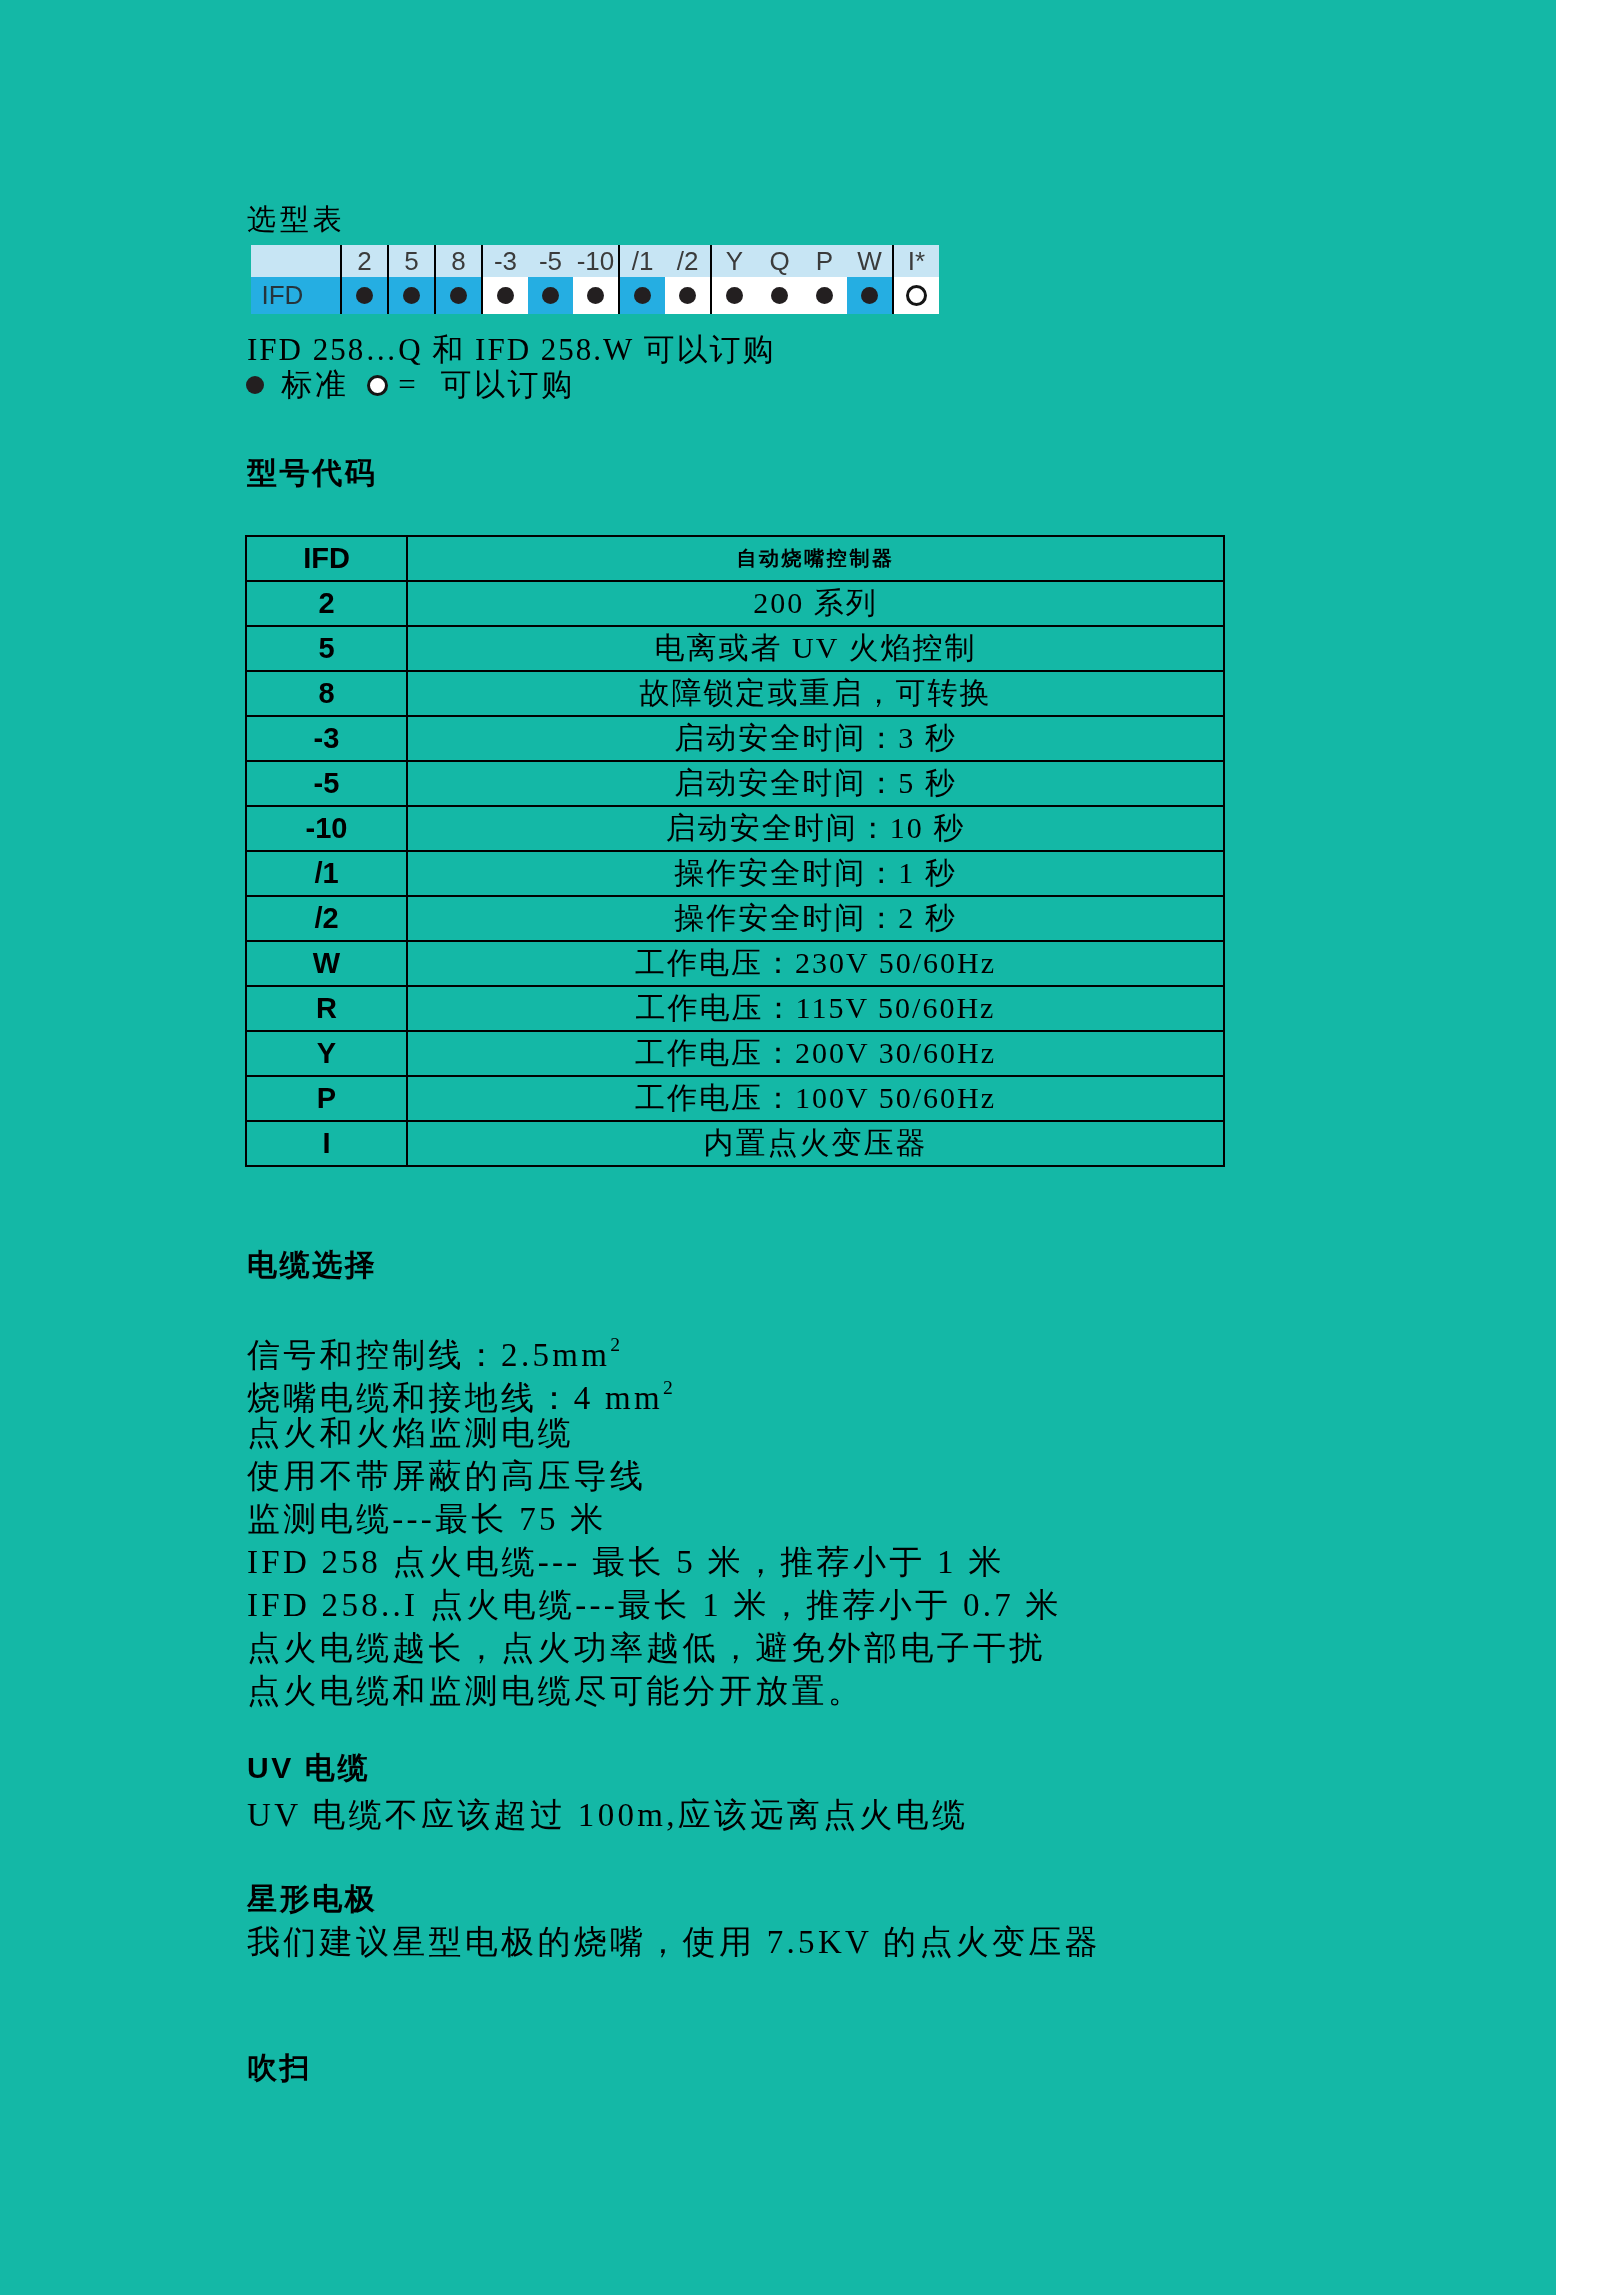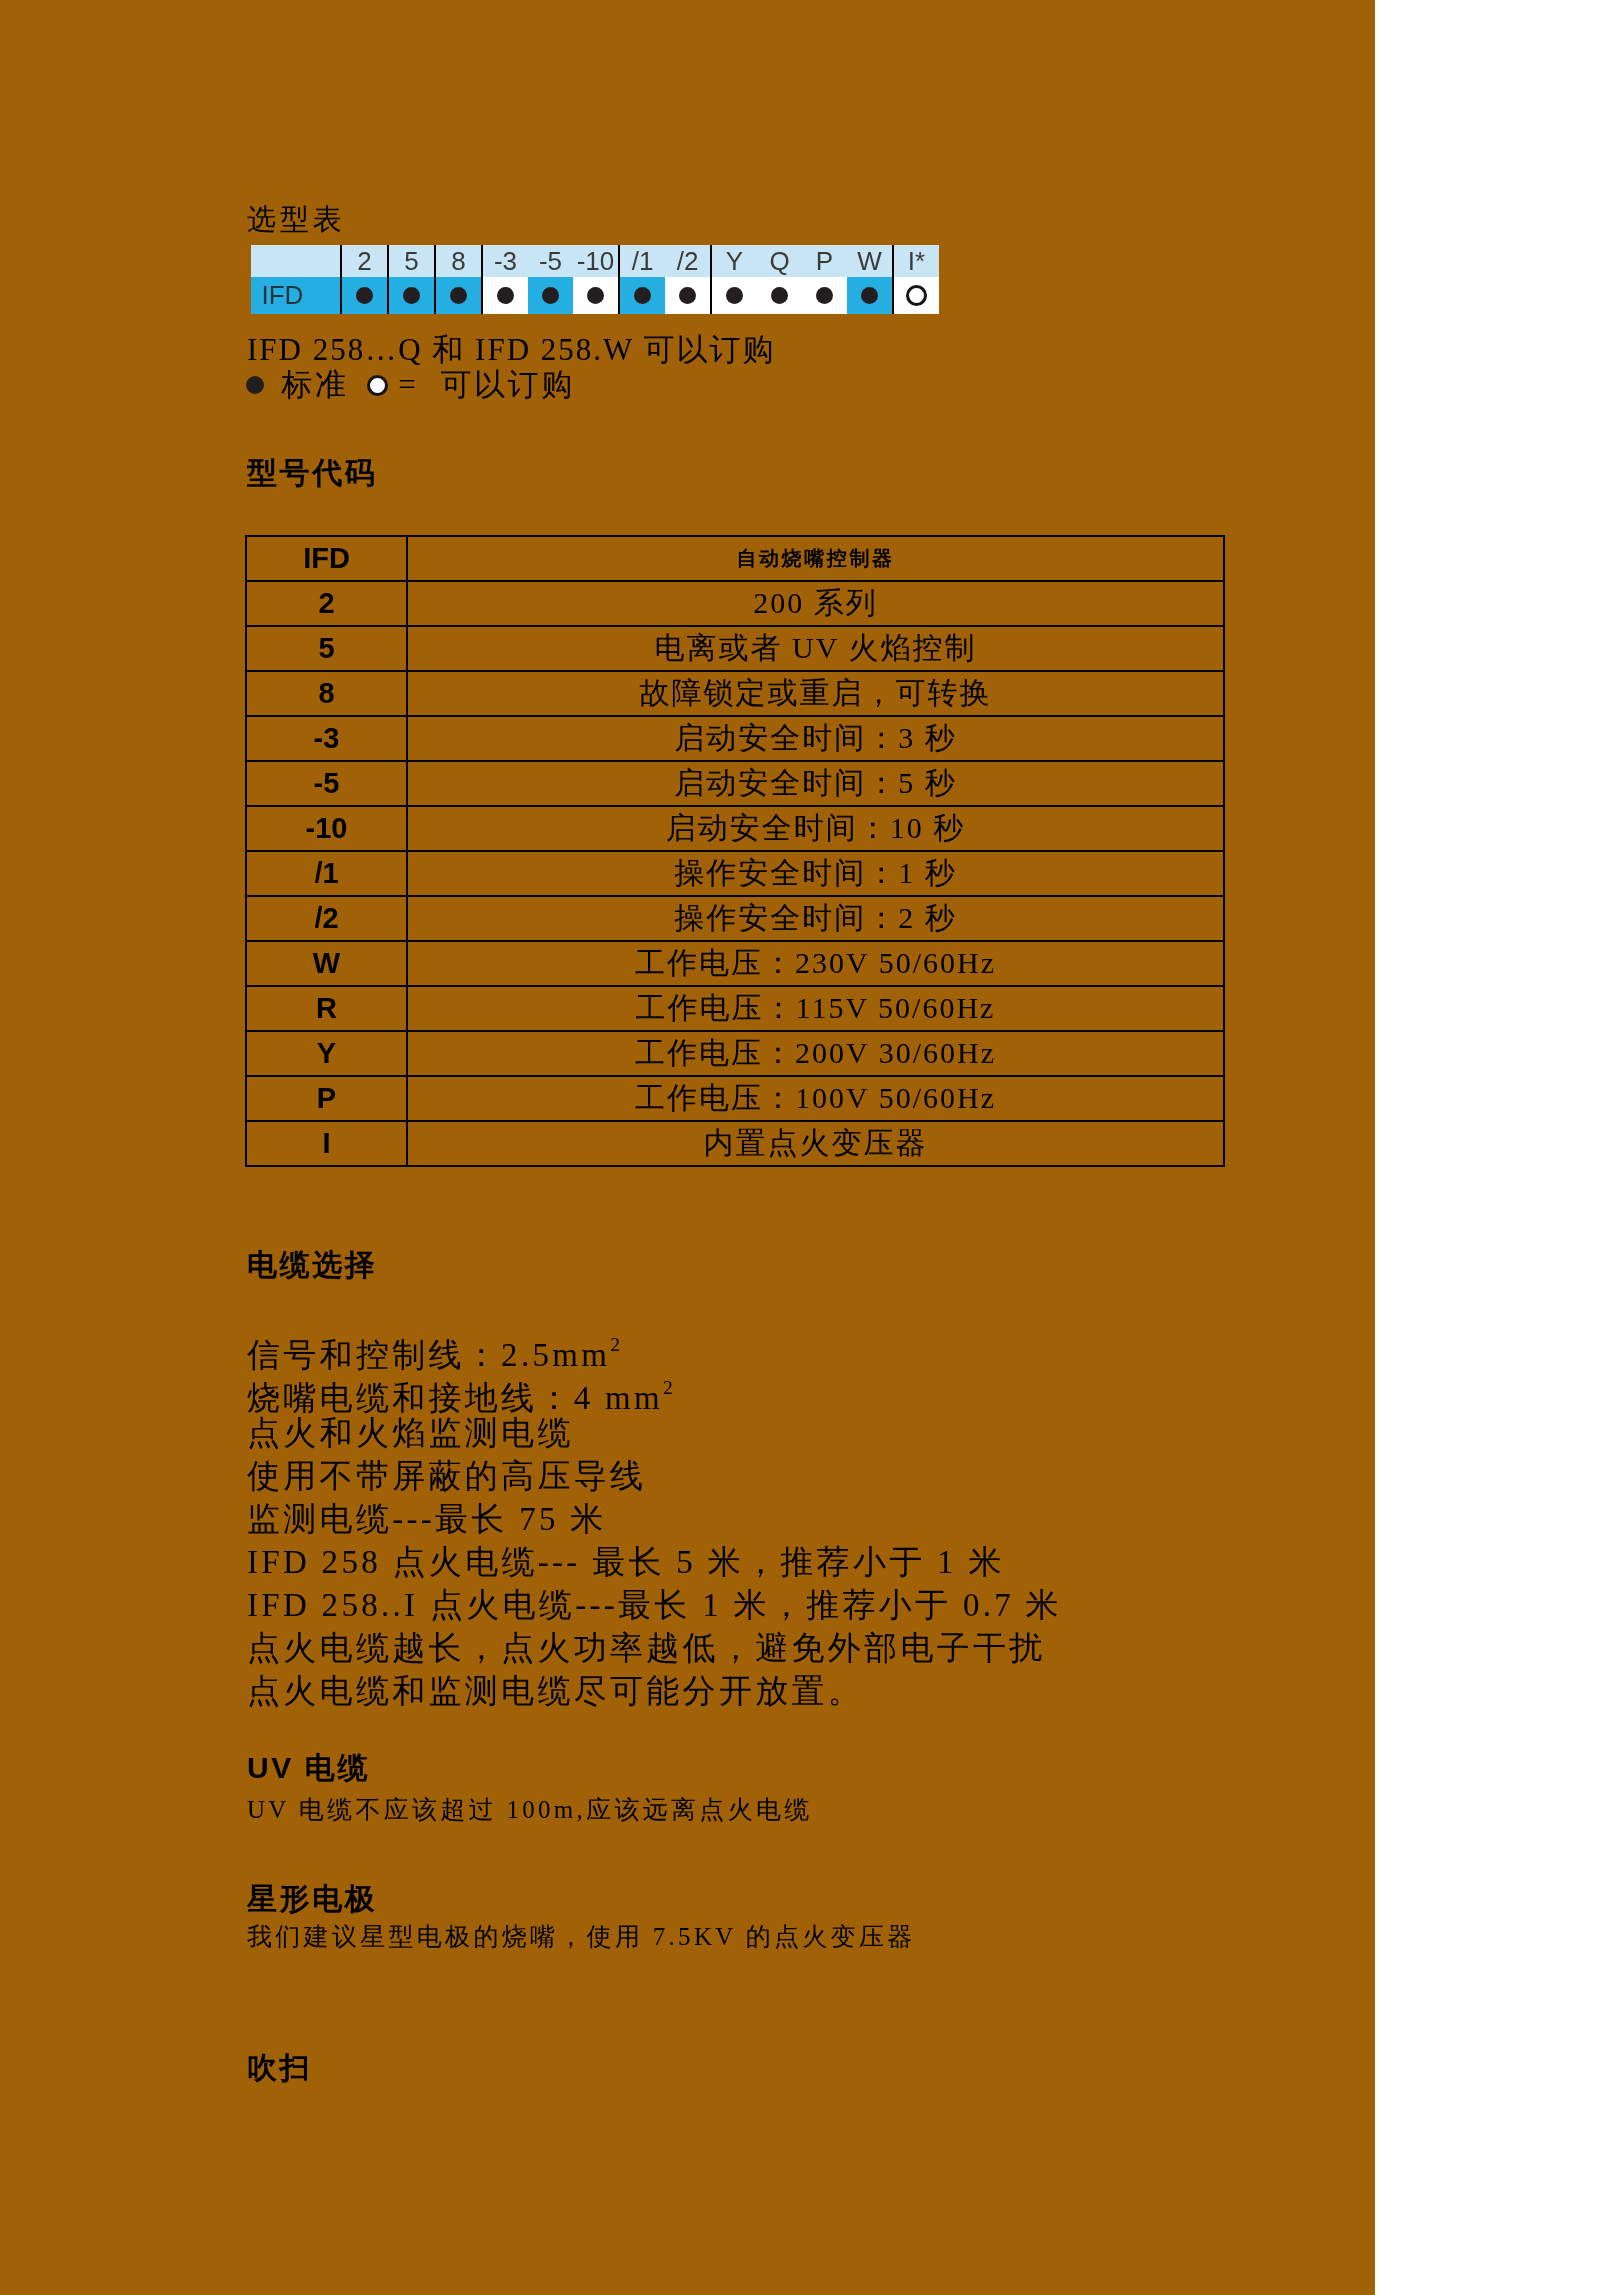--- a/index.html
+++ b/index.html
@@ -1,19 +1,19 @@
 <!DOCTYPE html>
 <html style="font-size:10.5px"><head>
 <meta charset="utf-8">
 <style>
   html,body { margin:0; padding:0; background:#ffffff; }
   .page {
     position:relative;
-    width:1375px; height:2295px;
-    background:#a16207;
+    width:1556px; height:2295px;
+    background:#14b8a6;
     font-family:"Liberation Serif","DejaVu Serif",serif;
     color:#000;
     overflow:hidden;
   }
 
   
   .doc-title {
     position:absolute; left:247px; top:200px;
     font-size:29px; letter-spacing:3.9px; color:#000;
   }
@@ -23,21 +23,21 @@
     font-weight:bold; font-size:30px; letter-spacing:2.6px; color:#000;
   }
   #h-model { top:453px; }
   #h-cable { top:1245px; }
   #h-uv    { top:1748px; }
   #h-star  { top:1879px; }
   #h-purge { top:2048px; }
 
   .body-text {
     position:absolute; left:247px;
-    font-size:25px; letter-spacing:3.3px; color:#000;
+    font-size:33px; letter-spacing:3.3px; color:#000;
   }
   #order-note { top:329px; font-size:31px; letter-spacing:2px; }
   #uv-body    { top:1793px; }
   #star-body  { top:1920px; }
 
   
   .legend {
     position:absolute; left:246px; top:370px; height:30px;
     display:flex; align-items:center;
     font-size:31px; letter-spacing:2.6px;justify-content:center;

